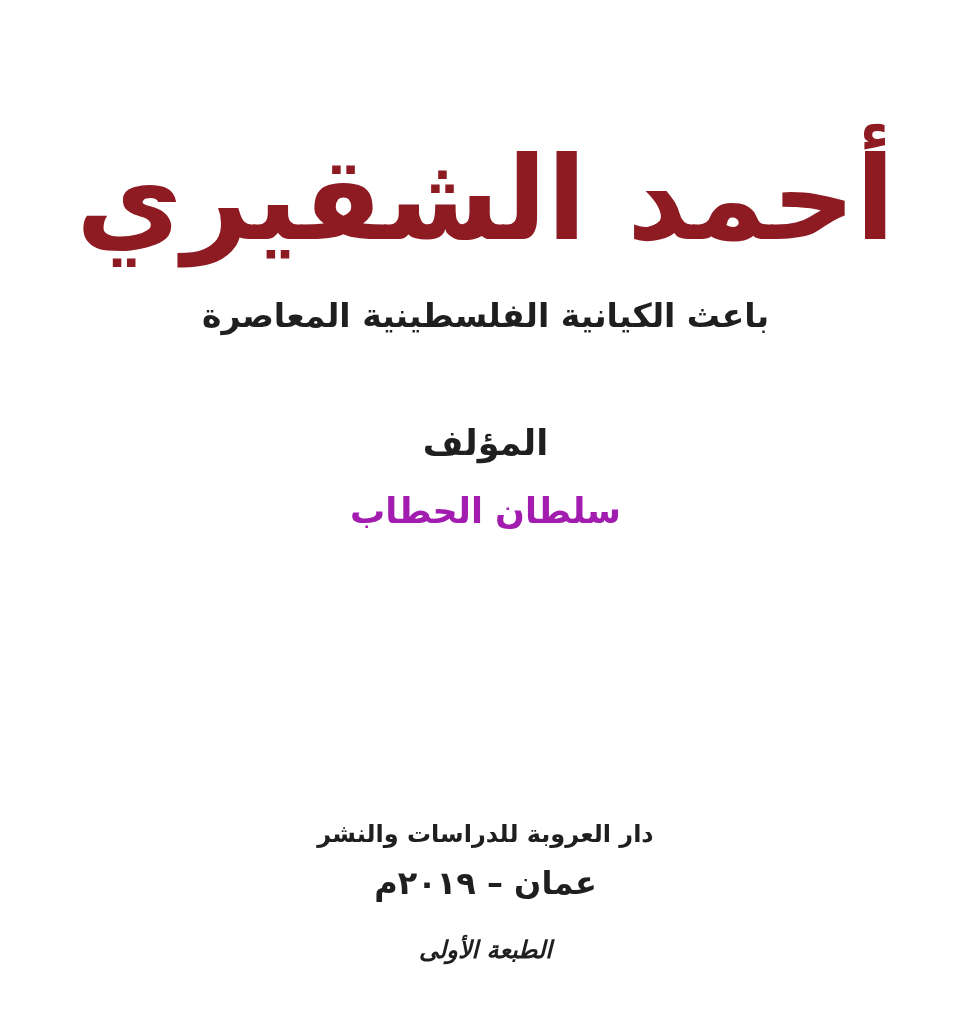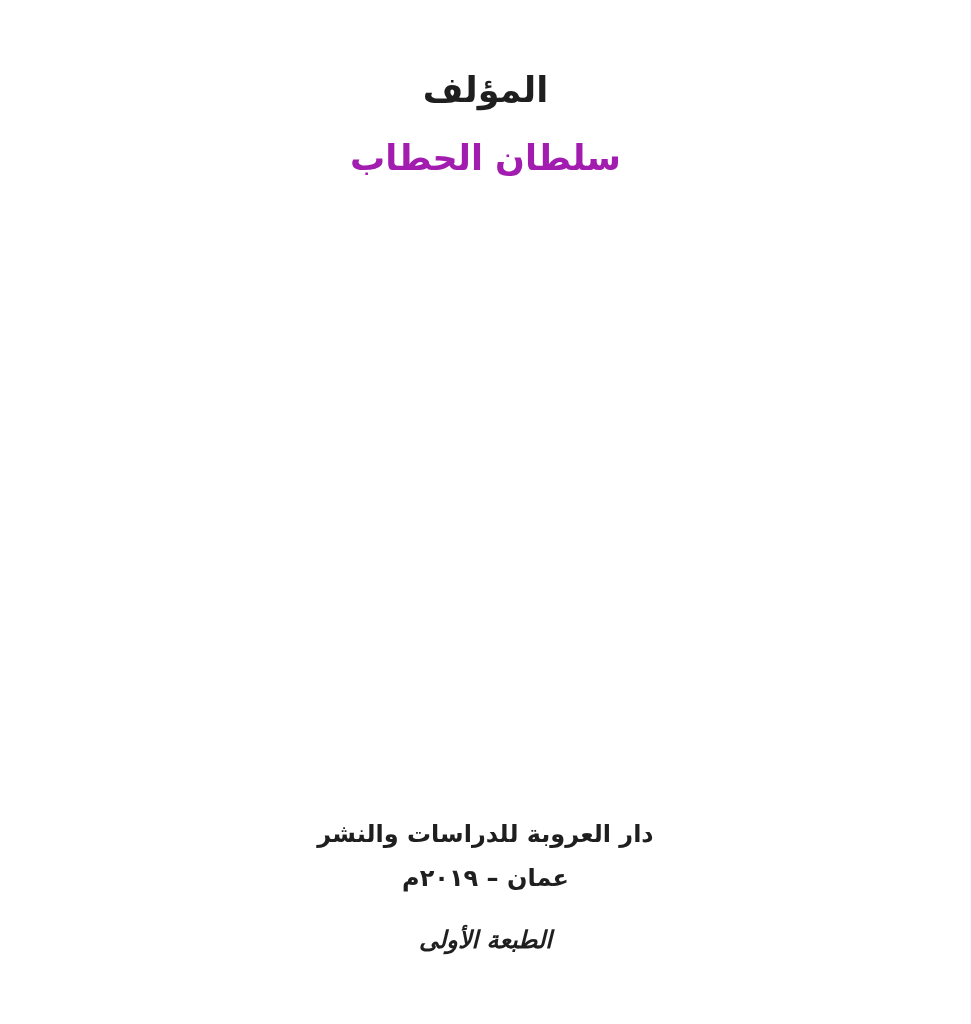--- a/index.html
+++ b/index.html
@@ -48,21 +48,21 @@
     font-size: 33px;
     font-weight: bold;
     color: #1f1f1f;
     direction: rtl;
     white-space: nowrap;
   }
 
   .author-block {
     width: 100%;
     text-align: center;
-    margin-top: 70px;
+    margin-top: 88px;
   }
 
   .author-label {
     font-size: 35px;
     font-weight: bold;
     color: #1f1f1f;
     direction: rtl;
   }
 
   .author-name {
@@ -83,40 +83,44 @@
 
   .publisher-name {
     font-size: 24px;
     font-weight: bold;
     color: #1f1f1f;
     direction: rtl;
   }
 
   .publisher-place {
     margin-top: 16px;
-    font-size: 24px;
+    font-size: 32px;
     font-weight: bold;
     color: #1f1f1f;
     direction: rtl;
   }
 
   .edition {
     margin-top: 34px;
     font-size: 24px;
     font-weight: bold;
     color: #1f1f1f;
     direction: rtl;
     font-style: italic;
   }
 </style>
 </head>
 <body>
 
 <div class="page">
 
+  <div class="title-block">
+    <div class="book-title">أحمد الشقيري</div>
+    <div class="book-subtitle">باعث الكيانية الفلسطينية المعاصرة</div>
+  </div>
 
   <div class="author-block">
     <div class="author-label">المؤلف</div>
     <div class="author-name">سلطان الحطاب</div>
   </div>
 
   <div class="publisher-block">
     <div class="publisher-name">دار العروبة للدراسات والنشر</div>
     <div class="publisher-place">عمان – ٢٠١٩م</div>
     <div class="edition">الطبعة الأولى</div>

